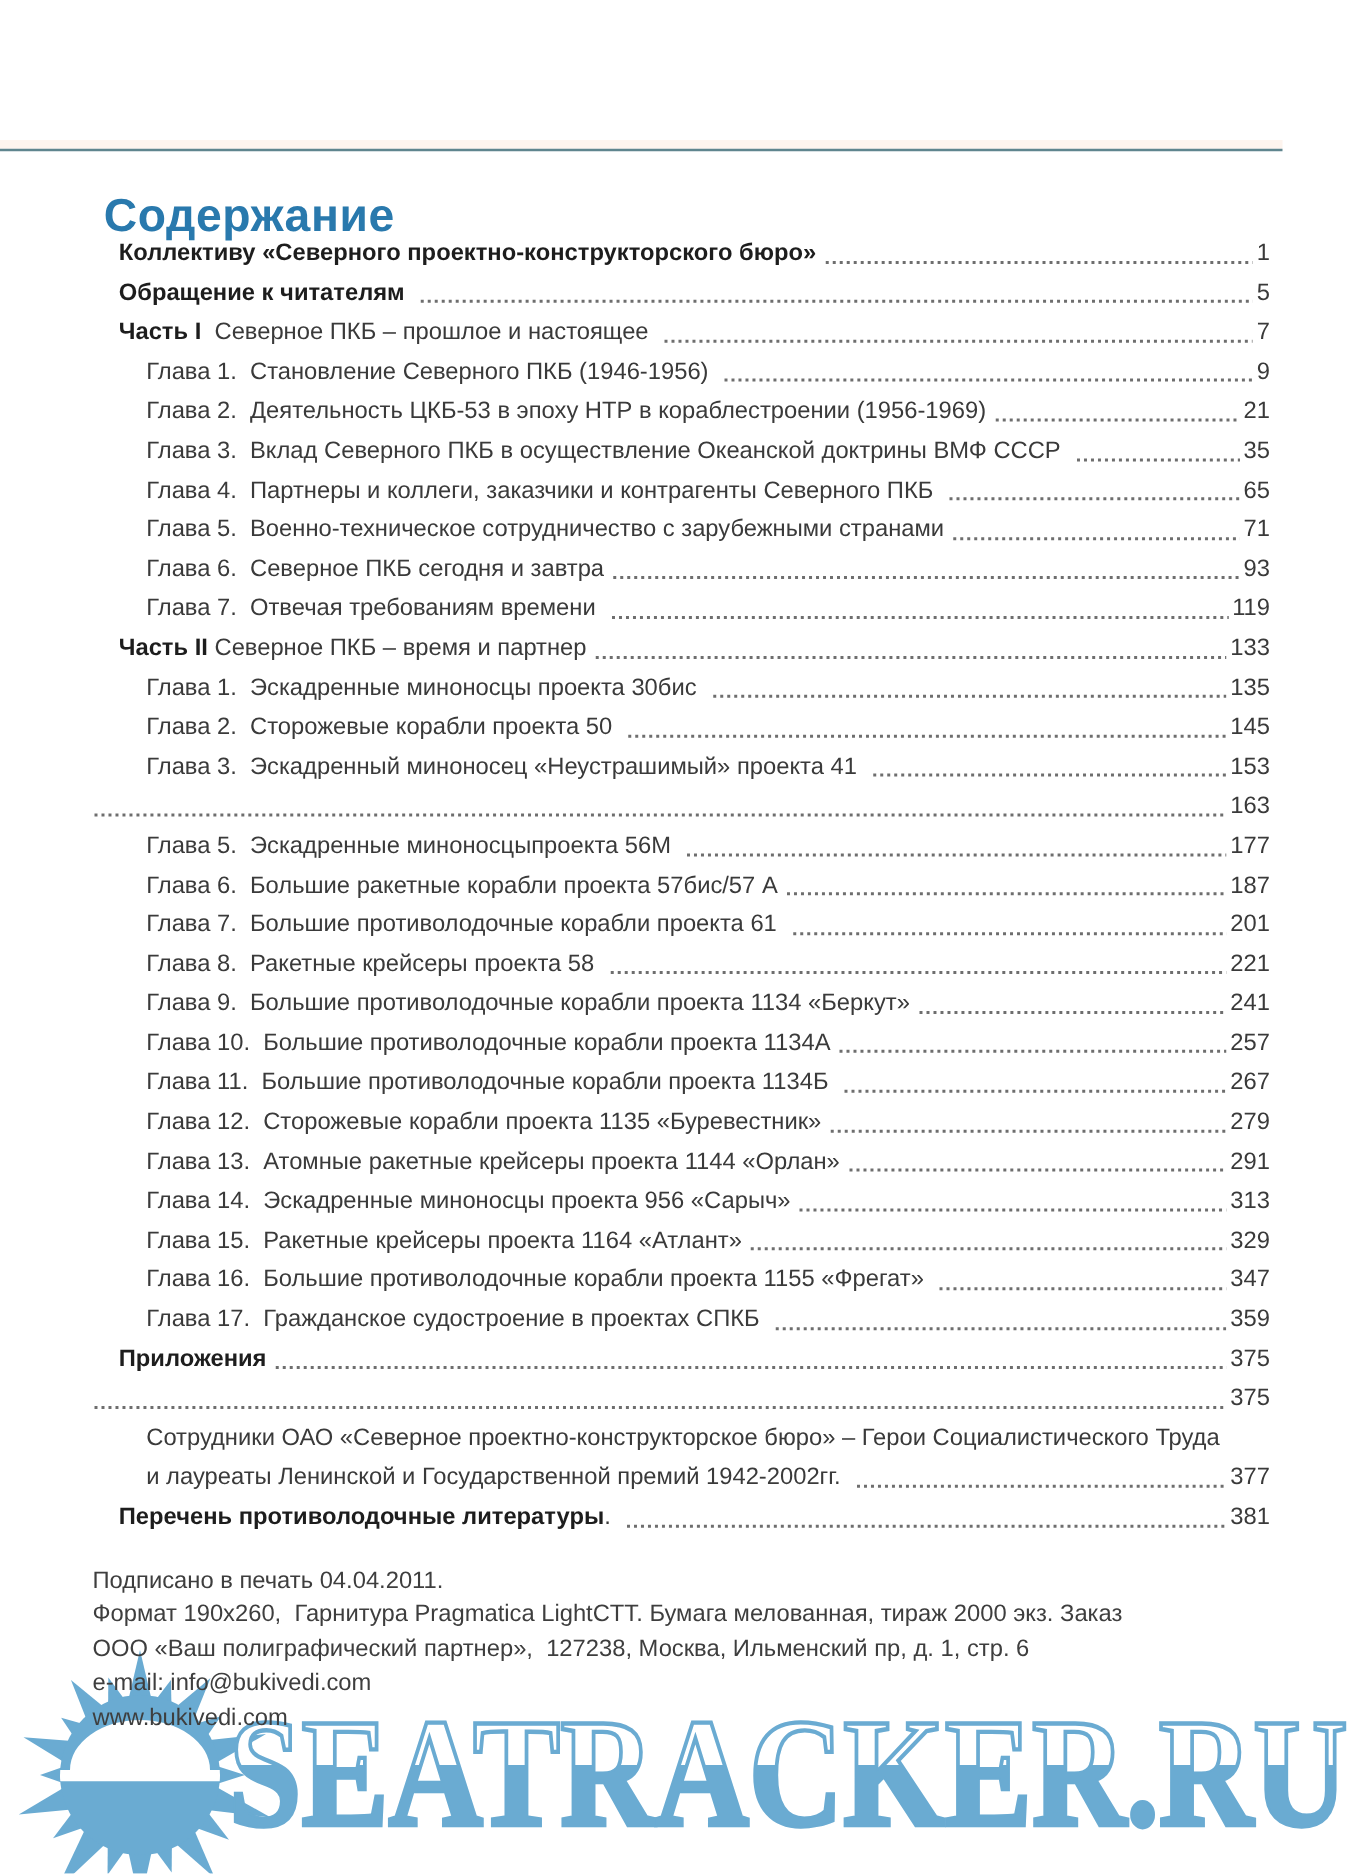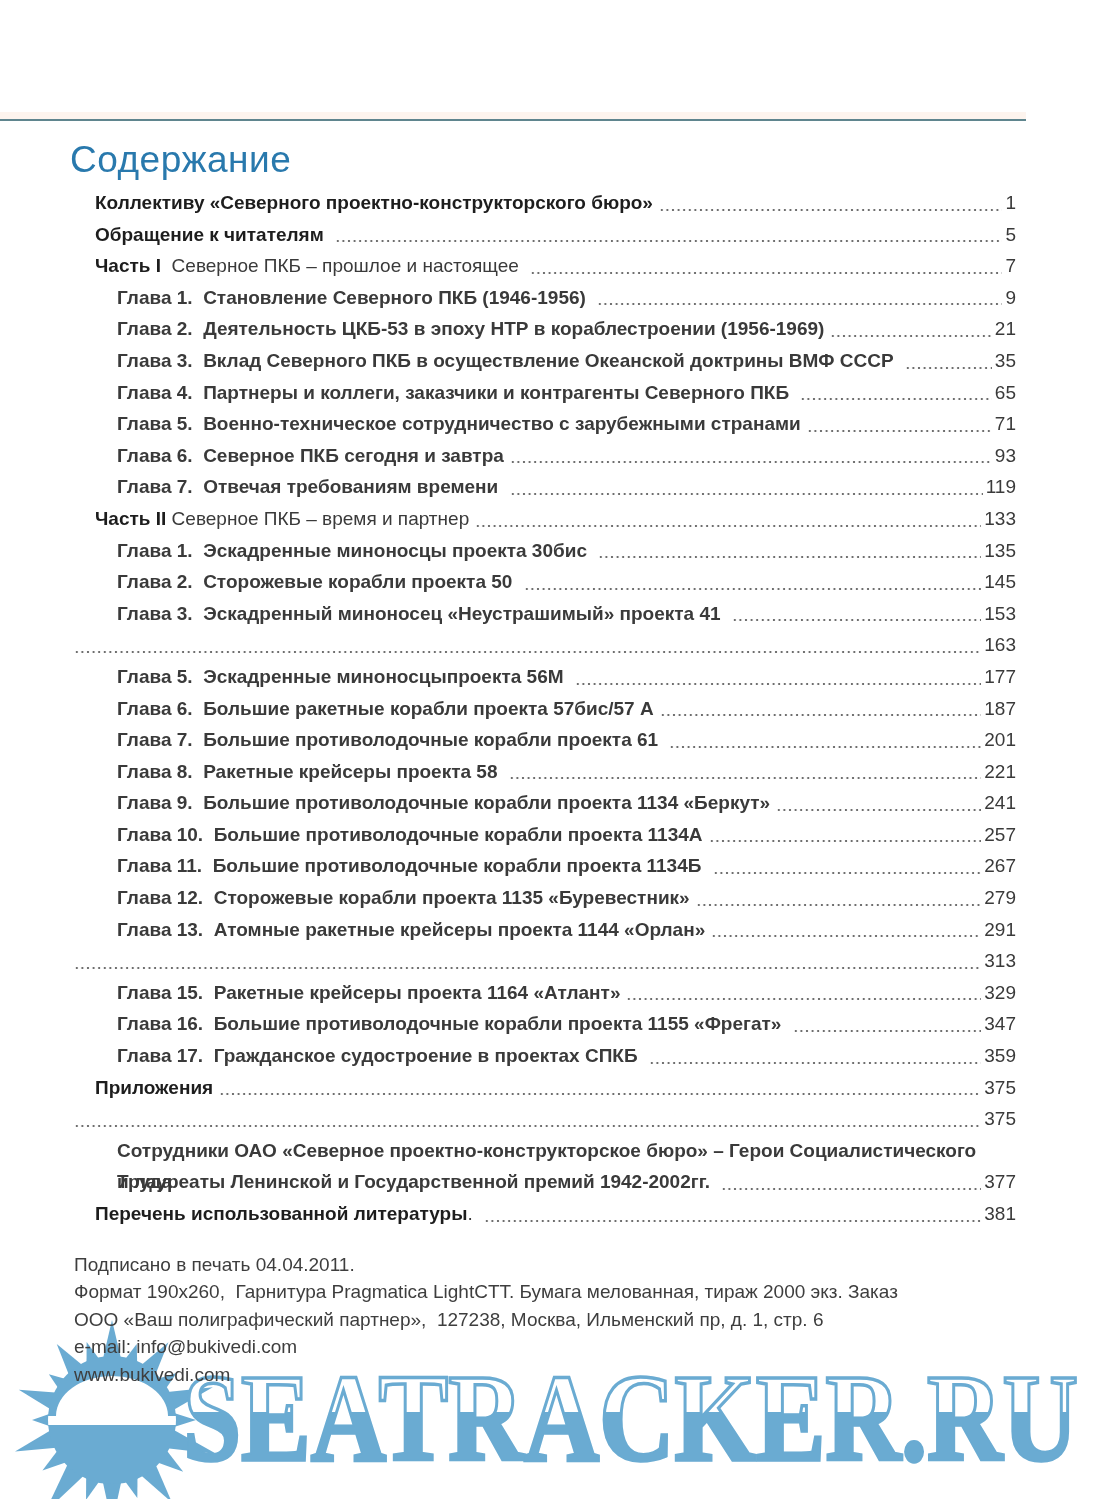--- a/index.html
+++ b/index.html
@@ -12,34 +12,34 @@
   }
   .rule-soft{
     position:absolute;left:0;top:112px;width:1026px;height:7px;
     background:#fdf4ee;
   }
   .rule{
     position:absolute;left:0;top:119px;width:1026px;height:2px;
   }
   .title{
     position:absolute;left:67px;top:136px;
-    margin:3px;
-    font-size:37px;font-weight:400;letter-spacing:.5px;
+    margin:16px;
+    font-size:37px;font-weight:700;letter-spacing:.5px;
   }
   .toc{
     position:absolute;left:68px;top:187px;width:948px;
   }
   .toc-row{
     display:flex;align-items:baseline;
     height:31.6px;line-height:31.6px;
     font-size:19px;color:#3a3a3a;
   }
   .toc-row .lbl{white-space:pre-wrap;flex:0 1 auto;margin-left:27px;}
   .toc-row .lbl .b{font-weight:bold;color:#1d1d1d;}
-  .toc-row.indent1 .lbl{padding-left:22px;font-weight:bold;}
+  .toc-row.indent1 .lbl{padding-left:22px;}
   .toc-row .dots{
     flex:1 1 auto;
     align-self:flex-end;
     height:8px;
     margin:0 3px 7px 6px;
     background:radial-gradient(circle, #6e6e6e 1.2px, rgba(0,0,0,0) 1.5px) repeat-x left bottom;
     background-size:5.6px 4px;
   }
   .toc-row .pg{flex:0 0 auto;text-align:right;color:#3a3a3a;}
   .colophon{
@@ -182,20 +182,21 @@
       <span class="lbl"><b class="b"></b><span class="t">Глава 12.  Сторожевые корабли проекта 1135 «Буревестник»</span></span>
       <span class="dots"></span>
       <span class="pg">279</span>
     </div>
       <div class="toc-row indent1">
       <span class="lbl"><b class="b"></b><span class="t">Глава 13.  Атомные ракетные крейсеры проекта 1144 «Орлан»</span></span>
       <span class="dots"></span>
       <span class="pg">291</span>
     </div>
       <div class="toc-row indent1">
+      <span class="lbl"><b class="b"></b><span class="t">Глава 14.  Эскадренные миноносцы проекта 956 «Сарыч»</span></span>
       <span class="dots"></span>
       <span class="pg">313</span>
     </div>
       <div class="toc-row indent1">
       <span class="lbl"><b class="b"></b><span class="t">Глава 15.  Ракетные крейсеры проекта 1164 «Атлант»</span></span>
       <span class="dots"></span>
       <span class="pg">329</span>
     </div>
       <div class="toc-row indent1">
       <span class="lbl"><b class="b"></b><span class="t">Глава 16.  Большие противолодочные корабли проекта 1155 «Фрегат» </span></span>
@@ -219,21 +220,21 @@
       <div class="toc-row indent1 nopage">
       <span class="lbl"><b class="b"></b><span class="t">Сотрудники ОАО «Северное проектно-конструкторское бюро» – Герои Социалистического Труда</span></span>
 
     </div>
       <div class="toc-row indent1">
       <span class="lbl"><b class="b"></b><span class="t">и лауреаты Ленинской и Государственной премий 1942-2002гг. </span></span>
       <span class="dots"></span>
       <span class="pg">377</span>
     </div>
       <div class="toc-row">
-      <span class="lbl"><b class="b">Перечень использованной литературы</b><span class="t">. </span></span>
+      <span class="lbl"><b class="b">Перечень противолодочные литературы</b><span class="t">. </span></span>
       <span class="dots"></span>
       <span class="pg">381</span>
     </div>
     </div>
 
   <div class="colophon" id="colophon"><div class="col-line">Подписано в печать 04.04.2011.</div><div class="col-line">Формат 190х260,  Гарнитура Pragmatica LightCTT. Бумага мелованная, тираж 2000 экз. Заказ</div><div class="col-line">ООО «Ваш полиграфический партнер»,  127238, Москва, Ильменский пр, д. 1, стр. 6</div><div class="col-line">e-mail: info@bukivedi.com</div><div class="col-line">www.bukivedi.com</div></div>
 
   <svg class="watermark" viewBox="0 0 1096 199" xmlns="http://www.w3.org/2000/svg" aria-hidden="true">
     <defs>
       <clipPath id="discClip">

